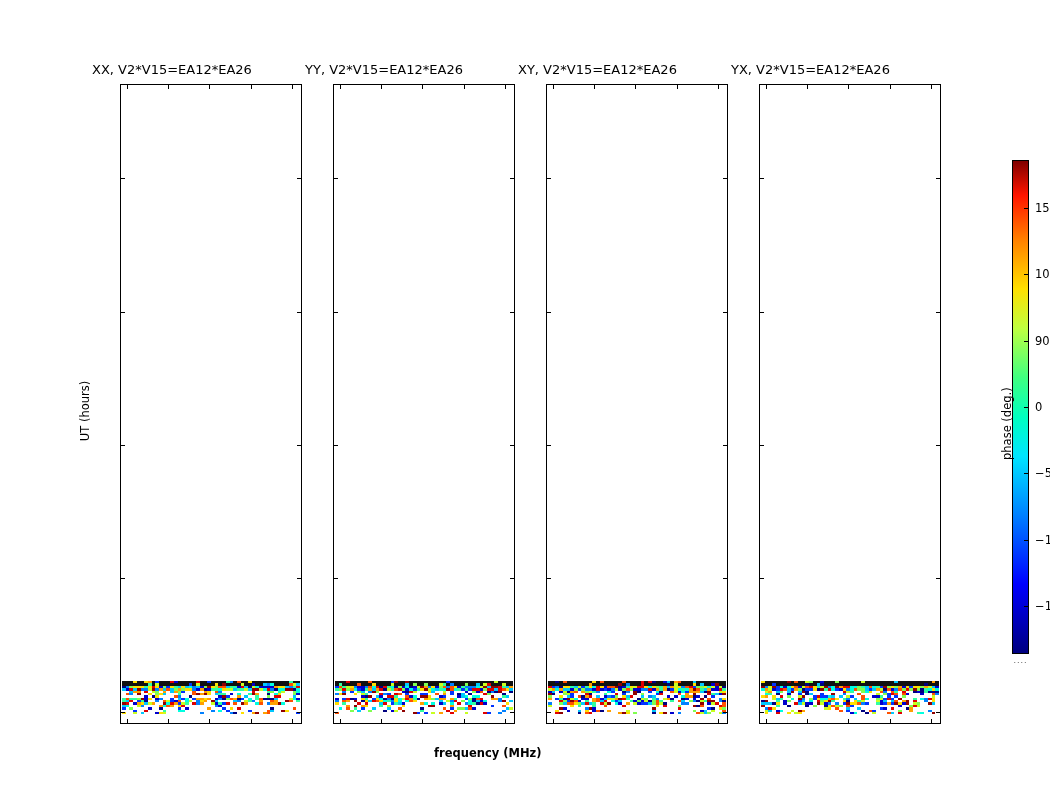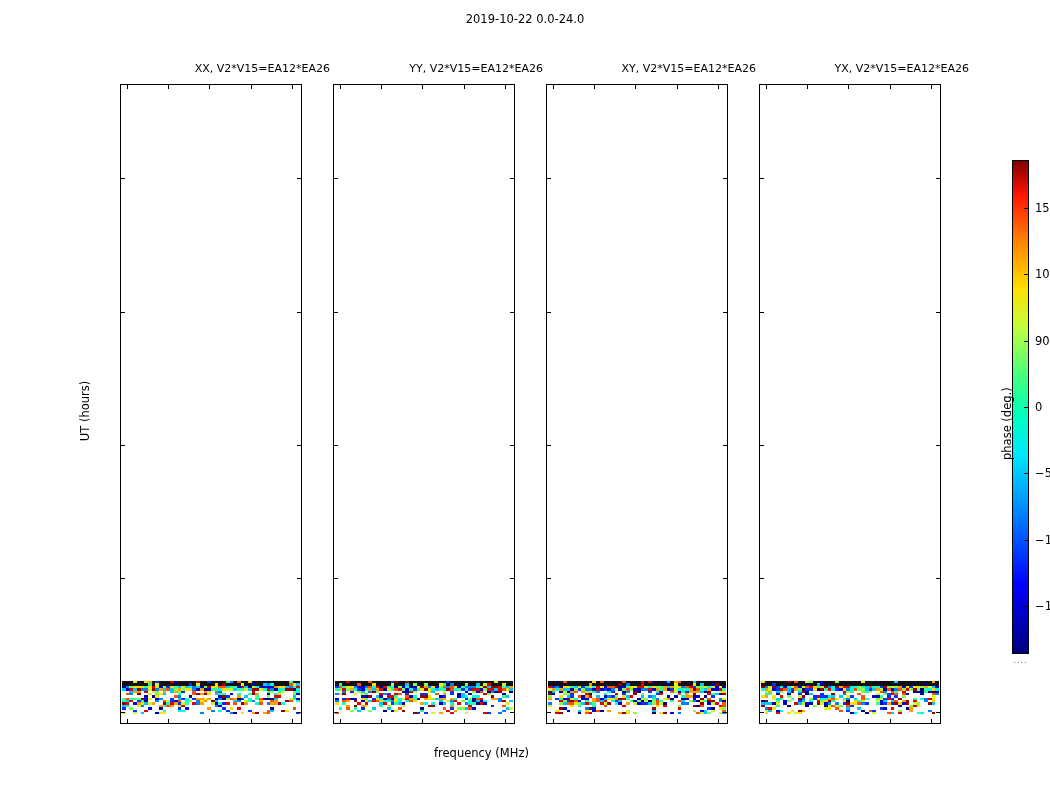--- a/index.html
+++ b/index.html
@@ -34,22 +34,22 @@
     position: absolute;
     top: 84px;
     width: 182px;
     height: 640px;
   }
   .panel-title {
     position: absolute;
     top: -22px;
     left: -28px;
     width: 238px;
-    text-align: right;
-    font-size: 11px;
+    text-align: left;
+    font-size: 13px;
     white-space: nowrap;
   }
   .axes {
     position: absolute;
     left: 0;
     top: 0;
     width: 182px;
     height: 640px;
     border: 1.1px solid #000;
     box-sizing: border-box;
@@ -160,21 +160,20 @@
     font-size: 8px;
     letter-spacing: 1px;
     color: #555;
   }
 </style>
 </head>
 <body>
 
 <div class="figure">
 
-  <div class="suptitle">2019-10-22 0.0-24.0</div>
 
   <div id="panels-host">
       <div class="panel" style="left: 120px;">
         <div class="panel-title">XX, V2*V15=EA12*EA26</div>
         <div class="axes">
           <div class="databand" style="top: 596px; height: 33.3333px;">
             <div class="band-row" style="top: 0px; height: 2.38095px; background: linear-gradient(to right, rgb(16, 16, 16) 0%, rgb(16, 16, 16) 2.08%, rgb(16, 16, 16) 2.08%, rgb(16, 16, 16) 4.17%, rgb(16, 16, 16) 4.17%, rgb(16, 16, 16) 6.25%, rgb(255, 224, 0) 6.25%, rgb(255, 224, 0) 8.33%, rgb(16, 16, 16) 8.33%, rgb(16, 16, 16) 10.42%, rgb(16, 16, 16) 10.42%, rgb(16, 16, 16) 12.5%, rgb(255, 224, 0) 12.5%, rgb(255, 224, 0) 14.58%, rgb(255, 160, 0) 14.58%, rgb(255, 160, 0) 16.67%, rgb(16, 16, 16) 16.67%, rgb(16, 16, 16) 18.75%, rgb(0, 51, 255) 18.75%, rgb(0, 51, 255) 20.83%, rgb(16, 16, 16) 20.83%, rgb(16, 16, 16) 22.92%, rgb(16, 16, 16) 22.92%, rgb(16, 16, 16) 25%, rgb(16, 16, 16) 25%, rgb(16, 16, 16) 27.08%, rgb(224, 0, 0) 27.08%, rgb(224, 0, 0) 29.17%, rgb(0, 0, 205) 29.17%, rgb(0, 0, 205) 31.25%, rgb(16, 16, 16) 31.25%, rgb(16, 16, 16) 33.33%, rgb(16, 16, 16) 33.33%, rgb(16, 16, 16) 35.42%, rgb(16, 16, 16) 35.42%, rgb(16, 16, 16) 37.5%, rgb(16, 16, 16) 37.5%, rgb(16, 16, 16) 39.58%, rgb(16, 16, 16) 39.58%, rgb(16, 16, 16) 41.67%, rgb(224, 0, 0) 41.67%, rgb(224, 0, 0) 43.75%, rgb(16, 16, 16) 43.75%, rgb(16, 16, 16) 45.83%, rgb(16, 16, 16) 45.83%, rgb(16, 16, 16) 47.92%, rgb(0, 51, 255) 47.92%, rgb(0, 51, 255) 50%, rgb(16, 16, 16) 50%, rgb(16, 16, 16) 52.08%, rgb(16, 16, 16) 52.08%, rgb(16, 16, 16) 54.17%, rgb(16, 16, 16) 54.17%, rgb(16, 16, 16) 56.25%, rgb(16, 16, 16) 56.25%, rgb(16, 16, 16) 58.33%, rgb(48, 255, 160) 58.33%, rgb(48, 255, 160) 60.42%, rgb(0, 128, 255) 60.42%, rgb(0, 128, 255) 62.5%, rgb(16, 16, 16) 62.5%, rgb(16, 16, 16) 64.58%, rgb(255, 80, 0) 64.58%, rgb(255, 80, 0) 66.67%, rgb(16, 16, 16) 66.67%, rgb(16, 16, 16) 68.75%, rgb(16, 16, 16) 68.75%, rgb(16, 16, 16) 70.83%, rgb(255, 224, 0) 70.83%, rgb(255, 224, 0) 72.92%, rgb(16, 16, 16) 72.92%, rgb(16, 16, 16) 75%, rgb(16, 16, 16) 75%, rgb(16, 16, 16) 77.08%, rgb(16, 16, 16) 77.08%, rgb(16, 16, 16) 79.17%, rgb(16, 16, 16) 79.17%, rgb(16, 16, 16) 81.25%, rgb(16, 16, 16) 81.25%, rgb(16, 16, 16) 83.33%, rgb(16, 16, 16) 83.33%, rgb(16, 16, 16) 85.42%, rgb(16, 16, 16) 85.42%, rgb(16, 16, 16) 87.5%, rgb(16, 16, 16) 87.5%, rgb(16, 16, 16) 89.58%, rgb(16, 16, 16) 89.58%, rgb(16, 16, 16) 91.67%, rgb(16, 16, 16) 91.67%, rgb(16, 16, 16) 93.75%, rgb(48, 255, 160) 93.75%, rgb(48, 255, 160) 95.83%, rgb(16, 16, 16) 95.83%, rgb(16, 16, 16) 97.92%, rgb(16, 16, 16) 97.92%, rgb(16, 16, 16) 100%);"></div>
             <div class="band-row" style="top: 2.38095px; height: 2.38095px; background: linear-gradient(to right, rgb(16, 16, 16) 0%, rgb(16, 16, 16) 2.08%, rgb(16, 16, 16) 2.08%, rgb(16, 16, 16) 4.17%, rgb(16, 16, 16) 4.17%, rgb(16, 16, 16) 6.25%, rgb(16, 16, 16) 6.25%, rgb(16, 16, 16) 8.33%, rgb(16, 16, 16) 8.33%, rgb(16, 16, 16) 10.42%, rgb(16, 16, 16) 10.42%, rgb(16, 16, 16) 12.5%, rgb(16, 16, 16) 12.5%, rgb(16, 16, 16) 14.58%, rgb(48, 255, 160) 14.58%, rgb(48, 255, 160) 16.67%, rgb(16, 16, 16) 16.67%, rgb(16, 16, 16) 18.75%, rgb(200, 255, 32) 18.75%, rgb(200, 255, 32) 20.83%, rgb(16, 16, 16) 20.83%, rgb(16, 16, 16) 22.92%, rgb(16, 16, 16) 22.92%, rgb(16, 16, 16) 25%, rgb(16, 16, 16) 25%, rgb(16, 16, 16) 27.08%, rgb(16, 16, 16) 27.08%, rgb(16, 16, 16) 29.17%, rgb(16, 16, 16) 29.17%, rgb(16, 16, 16) 31.25%, rgb(16, 16, 16) 31.25%, rgb(16, 16, 16) 33.33%, rgb(16, 16, 16) 33.33%, rgb(16, 16, 16) 35.42%, rgb(16, 16, 16) 35.42%, rgb(16, 16, 16) 37.5%, rgb(0, 51, 255) 37.5%, rgb(0, 51, 255) 39.58%, rgb(16, 16, 16) 39.58%, rgb(16, 16, 16) 41.67%, rgb(200, 255, 32) 41.67%, rgb(200, 255, 32) 43.75%, rgb(16, 16, 16) 43.75%, rgb(16, 16, 16) 45.83%, rgb(16, 16, 16) 45.83%, rgb(16, 16, 16) 47.92%, rgb(16, 16, 16) 47.92%, rgb(16, 16, 16) 50%, rgb(16, 16, 16) 50%, rgb(16, 16, 16) 52.08%, rgb(255, 224, 0) 52.08%, rgb(255, 224, 0) 54.17%, rgb(16, 16, 16) 54.17%, rgb(16, 16, 16) 56.25%, rgb(144, 0, 0) 56.25%, rgb(144, 0, 0) 58.33%, rgb(16, 16, 16) 58.33%, rgb(16, 16, 16) 60.42%, rgb(16, 16, 16) 60.42%, rgb(16, 16, 16) 62.5%, rgb(16, 16, 16) 62.5%, rgb(16, 16, 16) 64.58%, rgb(16, 16, 16) 64.58%, rgb(16, 16, 16) 66.67%, rgb(200, 255, 32) 66.67%, rgb(200, 255, 32) 68.75%, rgb(16, 16, 16) 68.75%, rgb(16, 16, 16) 70.83%, rgb(16, 16, 16) 70.83%, rgb(16, 16, 16) 72.92%, rgb(0, 0, 205) 72.92%, rgb(0, 0, 205) 75%, rgb(16, 16, 16) 75%, rgb(16, 16, 16) 77.08%, rgb(16, 16, 16) 77.08%, rgb(16, 16, 16) 79.17%, rgb(0, 200, 255) 79.17%, rgb(0, 200, 255) 81.25%, rgb(0, 128, 255) 81.25%, rgb(0, 128, 255) 83.33%, rgb(0, 255, 224) 83.33%, rgb(0, 255, 224) 85.42%, rgb(16, 16, 16) 85.42%, rgb(16, 16, 16) 87.5%, rgb(16, 16, 16) 87.5%, rgb(16, 16, 16) 89.58%, rgb(16, 16, 16) 89.58%, rgb(16, 16, 16) 91.67%, rgb(16, 16, 16) 91.67%, rgb(16, 16, 16) 93.75%, rgb(255, 80, 0) 93.75%, rgb(255, 80, 0) 95.83%, rgb(200, 255, 32) 95.83%, rgb(200, 255, 32) 97.92%, rgb(0, 200, 255) 97.92%, rgb(0, 200, 255) 100%);"></div>
             <div class="band-row" style="top: 4.7619px; height: 2.38095px; background: linear-gradient(to right, rgb(0, 0, 128) 0%, rgb(0, 0, 128) 2.08%, rgb(0, 128, 255) 2.08%, rgb(0, 128, 255) 4.17%, rgb(128, 255, 80) 4.17%, rgb(128, 255, 80) 6.25%, rgb(255, 224, 0) 6.25%, rgb(255, 224, 0) 8.33%, rgb(255, 224, 0) 8.33%, rgb(255, 224, 0) 10.42%, rgb(255, 224, 0) 10.42%, rgb(255, 224, 0) 12.5%, rgb(48, 255, 160) 12.5%, rgb(48, 255, 160) 14.58%, rgb(255, 224, 0) 14.58%, rgb(255, 224, 0) 16.67%, rgb(224, 0, 0) 16.67%, rgb(224, 0, 0) 18.75%, rgb(255, 224, 0) 18.75%, rgb(255, 224, 0) 20.83%, rgb(0, 0, 205) 20.83%, rgb(0, 0, 205) 22.92%, rgb(128, 255, 80) 22.92%, rgb(128, 255, 80) 25%, rgb(0, 51, 255) 25%, rgb(0, 51, 255) 27.08%, rgb(255, 224, 0) 27.08%, rgb(255, 224, 0) 29.17%, rgb(48, 255, 160) 29.17%, rgb(48, 255, 160) 31.25%, rgb(0, 200, 255) 31.25%, rgb(0, 200, 255) 33.33%, rgb(255, 224, 0) 33.33%, rgb(255, 224, 0) 35.42%, rgb(0, 200, 255) 35.42%, rgb(0, 200, 255) 37.5%, rgb(0, 255, 224) 37.5%, rgb(0, 255, 224) 39.58%, rgb(0, 128, 255) 39.58%, rgb(0, 128, 255) 41.67%, rgb(0, 200, 255) 41.67%, rgb(0, 200, 255) 43.75%, rgb(0, 0, 205) 43.75%, rgb(0, 0, 205) 45.83%, rgb(128, 255, 80) 45.83%, rgb(128, 255, 80) 47.92%, rgb(144, 0, 0) 47.92%, rgb(144, 0, 0) 50%, rgb(255, 224, 0) 50%, rgb(255, 224, 0) 52.08%, rgb(128, 255, 80) 52.08%, rgb(128, 255, 80) 54.17%, rgb(255, 80, 0) 54.17%, rgb(255, 80, 0) 56.25%, rgb(255, 80, 0) 56.25%, rgb(255, 80, 0) 58.33%, rgb(0, 200, 255) 58.33%, rgb(0, 200, 255) 60.42%, rgb(48, 255, 160) 60.42%, rgb(48, 255, 160) 62.5%, rgb(48, 255, 160) 62.5%, rgb(48, 255, 160) 64.58%, rgb(0, 0, 205) 64.58%, rgb(0, 0, 205) 66.67%, rgb(224, 0, 0) 66.67%, rgb(224, 0, 0) 68.75%, rgb(0, 200, 255) 68.75%, rgb(0, 200, 255) 70.83%, rgb(0, 0, 128) 70.83%, rgb(0, 0, 128) 72.92%, rgb(200, 255, 32) 72.92%, rgb(200, 255, 32) 75%, rgb(0, 255, 224) 75%, rgb(0, 255, 224) 77.08%, rgb(0, 0, 205) 77.08%, rgb(0, 0, 205) 79.17%, rgb(0, 0, 205) 79.17%, rgb(0, 0, 205) 81.25%, rgb(0, 0, 205) 81.25%, rgb(0, 0, 205) 83.33%, rgb(0, 0, 205) 83.33%, rgb(0, 0, 205) 85.42%, rgb(255, 160, 0) 85.42%, rgb(255, 160, 0) 87.5%, rgb(255, 224, 0) 87.5%, rgb(255, 224, 0) 89.58%, rgb(255, 224, 0) 89.58%, rgb(255, 224, 0) 91.67%, rgb(0, 200, 255) 91.67%, rgb(0, 200, 255) 93.75%, rgb(0, 128, 255) 93.75%, rgb(0, 128, 255) 95.83%, rgb(48, 255, 160) 95.83%, rgb(48, 255, 160) 97.92%, rgb(224, 0, 0) 97.92%, rgb(224, 0, 0) 100%);"></div>
             <div class="band-row" style="top: 7.14286px; height: 2.38095px; background: linear-gradient(to right, rgb(0, 200, 255) 0%, rgb(0, 200, 255) 2.08%, rgb(0, 0, 205) 2.08%, rgb(0, 0, 205) 4.17%, rgb(224, 0, 0) 4.17%, rgb(224, 0, 0) 6.25%, rgb(0, 200, 255) 6.25%, rgb(0, 200, 255) 8.33%, rgb(144, 0, 0) 8.33%, rgb(144, 0, 0) 10.42%, rgb(0, 128, 255) 10.42%, rgb(0, 128, 255) 12.5%, rgb(0, 128, 255) 12.5%, rgb(0, 128, 255) 14.58%, rgb(200, 255, 32) 14.58%, rgb(200, 255, 32) 16.67%, rgb(144, 0, 0) 16.67%, rgb(144, 0, 0) 18.75%, rgb(0, 128, 255) 18.75%, rgb(0, 128, 255) 20.83%, rgb(255, 160, 0) 20.83%, rgb(255, 160, 0) 22.92%, rgb(0, 200, 255) 22.92%, rgb(0, 200, 255) 25%, rgb(255, 80, 0) 25%, rgb(255, 80, 0) 27.08%, rgb(0, 200, 255) 27.08%, rgb(0, 200, 255) 29.17%, rgb(128, 255, 80) 29.17%, rgb(128, 255, 80) 31.25%, rgb(255, 160, 0) 31.25%, rgb(255, 160, 0) 33.33%, rgb(128, 255, 80) 33.33%, rgb(128, 255, 80) 35.42%, rgb(255, 224, 0) 35.42%, rgb(255, 224, 0) 37.5%, rgb(255, 224, 0) 37.5%, rgb(255, 224, 0) 39.58%, rgb(0, 128, 255) 39.58%, rgb(0, 128, 255) 41.67%, rgb(0, 0, 205) 41.67%, rgb(0, 0, 205) 43.75%, rgb(255, 160, 0) 43.75%, rgb(255, 160, 0) 45.83%, rgb(0, 0, 128) 45.83%, rgb(0, 0, 128) 47.92%, rgb(0, 0, 205) 47.92%, rgb(0, 0, 205) 50%, rgb(48, 255, 160) 50%, rgb(48, 255, 160) 52.08%, rgb(48, 255, 160) 52.08%, rgb(48, 255, 160) 54.17%, rgb(0, 255, 224) 54.17%, rgb(0, 255, 224) 56.25%, rgb(255, 224, 0) 56.25%, rgb(255, 224, 0) 58.33%, rgb(200, 255, 32) 58.33%, rgb(200, 255, 32) 60.42%, rgb(200, 255, 32) 60.42%, rgb(200, 255, 32) 62.5%, rgb(0, 200, 255) 62.5%, rgb(0, 200, 255) 64.58%, rgb(48, 255, 160) 64.58%, rgb(48, 255, 160) 66.67%, rgb(48, 255, 160) 66.67%, rgb(48, 255, 160) 68.75%, rgb(200, 255, 32) 68.75%, rgb(200, 255, 32) 70.83%, rgb(0, 200, 255) 70.83%, rgb(0, 200, 255) 72.92%, rgb(144, 0, 0) 72.92%, rgb(144, 0, 0) 75%, rgb(144, 0, 0) 75%, rgb(144, 0, 0) 77.08%, rgb(200, 255, 32) 77.08%, rgb(200, 255, 32) 79.17%, rgb(0, 255, 224) 79.17%, rgb(0, 255, 224) 81.25%, rgb(224, 0, 0) 81.25%, rgb(224, 0, 0) 83.33%, rgb(0, 128, 255) 83.33%, rgb(0, 128, 255) 85.42%, rgb(0, 0, 128) 85.42%, rgb(0, 0, 128) 87.5%, rgb(0, 255, 224) 87.5%, rgb(0, 255, 224) 89.58%, rgb(0, 255, 224) 89.58%, rgb(0, 255, 224) 91.67%, rgb(144, 0, 0) 91.67%, rgb(144, 0, 0) 93.75%, rgb(144, 0, 0) 93.75%, rgb(144, 0, 0) 95.83%, rgb(0, 0, 128) 95.83%, rgb(0, 0, 128) 97.92%, rgb(0, 255, 224) 97.92%, rgb(0, 255, 224) 100%);"></div>
@@ -331,21 +330,21 @@
           <div class="xtick-mark" style="left: 129.606px;"></div>
           <div class="xtick-mark top" style="left: 129.606px;"></div>
           <div class="xtick-mark" style="left: 170.97px;"></div>
           <div class="xtick-mark top" style="left: 170.97px;"></div>
         </div>
       </div>
     </div>
 
   <div class="ylabel" style="left: 55px; top: 404px;">UT (hours)</div>
 
-  <div class="xlabel" style="left: 434px; top: 746px;">frequency (MHz)</div>
+  <div class="xlabel" style="left: 434px; top: 746px; font-weight: bold;">frequency (MHz)</div>
 
   <div class="cbar">
     <div class="cbar-fill"></div>
     <div id="cbar-ticks-host">
         <div class="cbar-tick-mark" style="top: 46.5405px;"></div>
         <div class="cbar-tick-label" style="top: 46.5405px;">150</div>
         <div class="cbar-tick-mark" style="top: 113.027px;"></div>
         <div class="cbar-tick-label" style="top: 113.027px;">100</div>
         <div class="cbar-tick-mark" style="top: 179.514px;"></div>
         <div class="cbar-tick-label" style="top: 179.514px;">90</div>

